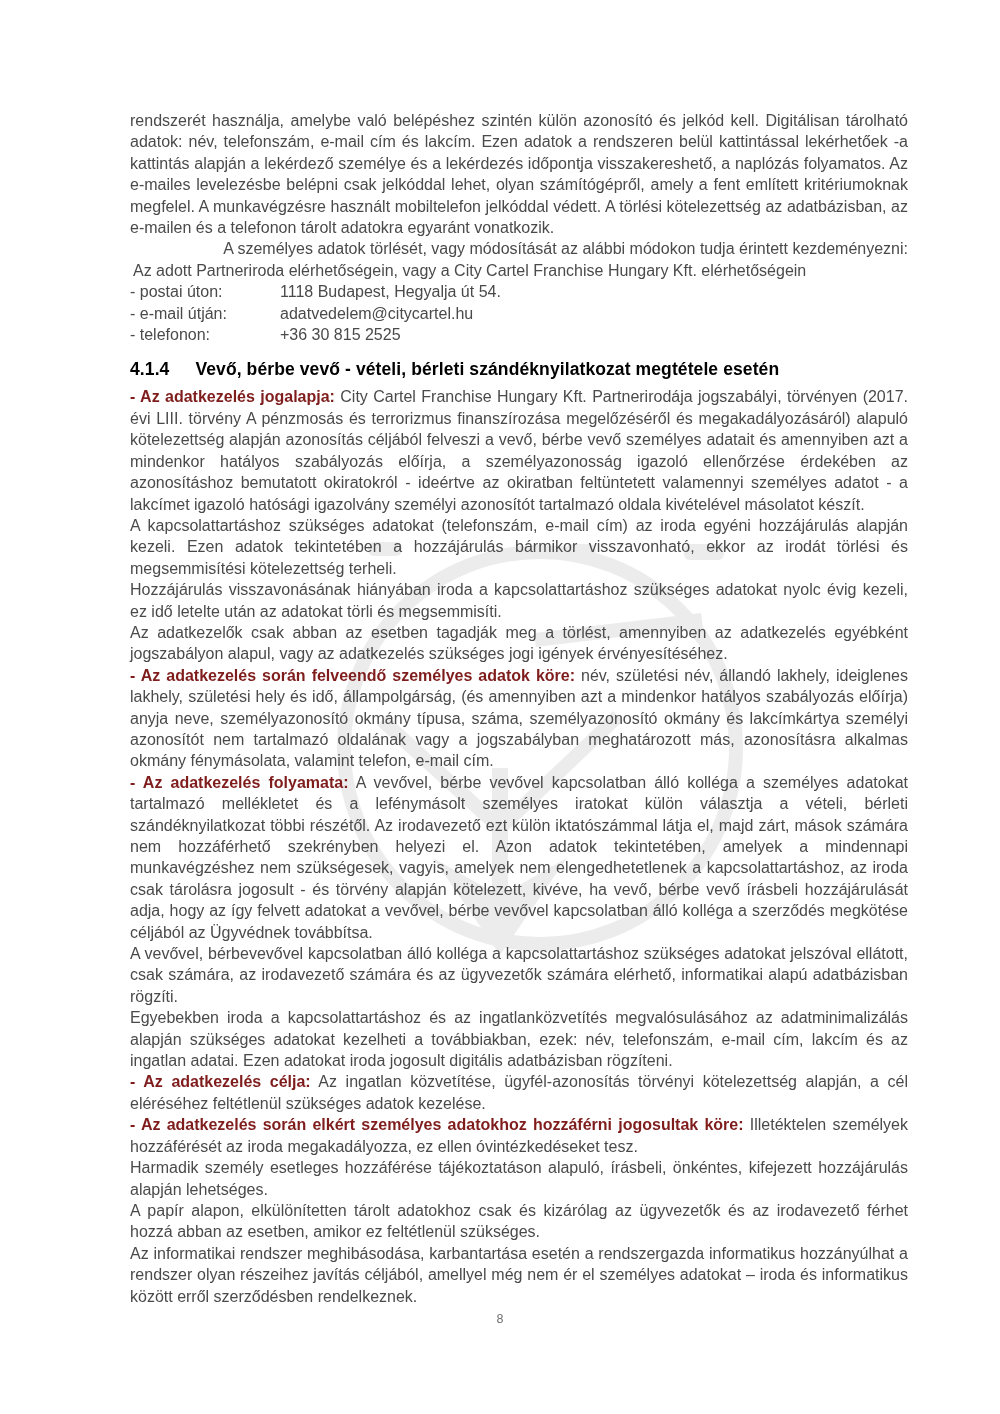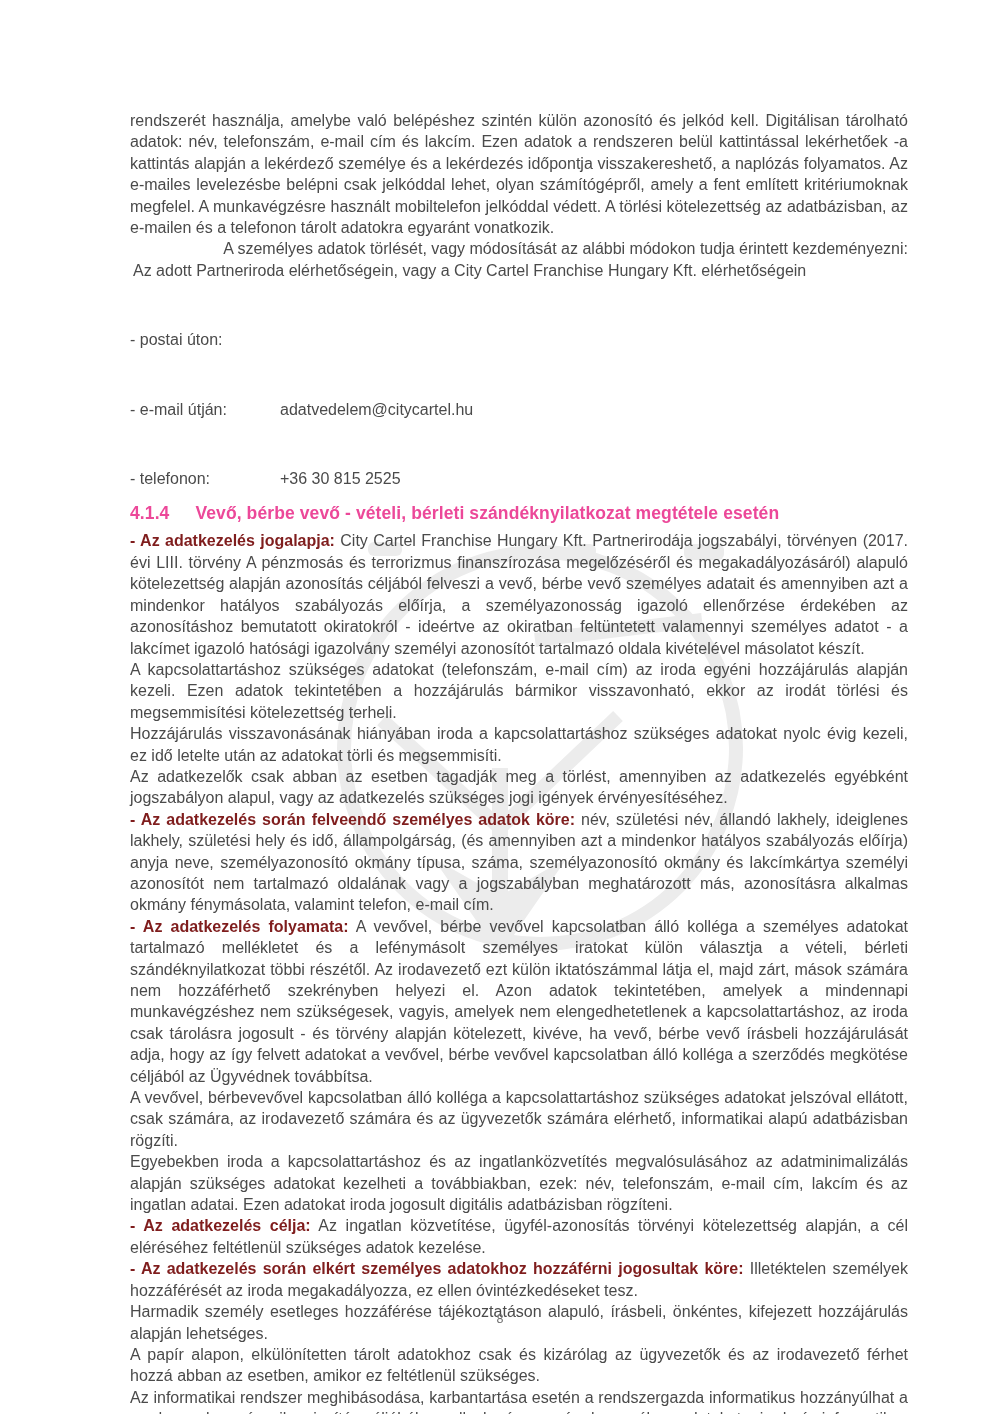--- a/index.html
+++ b/index.html
@@ -9,26 +9,26 @@
   .watermark{position:absolute;left:320px;top:528px;width:440px;height:440px;z-index:0;pointer-events:none;}
 
   .content{position:absolute;left:130px;top:110px;width:778px;z-index:1;
            font-size:16px;line-height:21.4px;color:#4a4a4a;text-align:justify;
            font-weight:400;}
   .content p{margin:0;}
   .content p .lead{font-weight:700;color:#7f1d1d;}
   .indent-sm{padding-left:3px;text-align:left;}
   .no-justify{text-align:right;}
 
-  .contact-row{display:flex;text-align:left;margin-top:48px;}
+  .contact-row{display:flex;text-align:left;}
   .contact-label{width:150px;flex:0 0 150px;}
   .contact-value{flex:1 1 auto;}
 
   .section-heading{margin:13px 0 5px 0;font-size:17.5px;line-height:23px;
-                   font-weight:700;color:#ec4899;text-align:left;letter-spacing:0.1px;}
+                   font-weight:700;color:#000000;text-align:left;letter-spacing:0.1px;}
   .section-heading .sec-num{display:inline-block;margin-right:26px;}
 
   .page-number{position:absolute;top:1312px;left:0;width:100%;text-align:center;
                font-size:12.5px;color:#6f6f6f;z-index:1;}
 </style>
 </head>
 <body>
 
 <div class="page">
 
@@ -51,20 +51,21 @@
   <div class="content">
 
     <p>rendszerét használja, amelybe való belépéshez szintén külön azonosító és jelkód kell. Digitálisan tárolható adatok: név, telefonszám, e-mail cím és lakcím. Ezen adatok a rendszeren belül kattintással lekérhetőek -a kattintás alapján a lekérdező személye és a lekérdezés időpontja visszakereshető, a naplózás folyamatos. Az e-mailes levelezésbe belépni csak jelkóddal lehet, olyan számítógépről, amely a fent említett kritériumoknak megfelel. A munkavégzésre használt mobiltelefon jelkóddal védett. A törlési kötelezettség az adatbázisban, az e-mailen és a telefonon tárolt adatokra egyaránt vonatkozik.</p>
 
     <p class="no-justify">A személyes adatok törlését, vagy módosítását az alábbi módokon tudja érintett kezdeményezni:</p>
 
     <p class="indent-sm">Az adott Partneriroda elérhetőségein, vagy a City Cartel Franchise Hungary Kft. elérhetőségein</p>
 
     <div class="contact-row">
       <span class="contact-label">- postai úton:</span>
+      <span class="contact-value">1118 Budapest, Hegyalja út 54.</span>
     </div>
     <div class="contact-row">
       <span class="contact-label">- e-mail útján:</span>
       <span class="contact-value">adatvedelem@citycartel.hu</span>
     </div>
     <div class="contact-row">
       <span class="contact-label">- telefonon:</span>
       <span class="contact-value">+36 30 815 2525</span>
     </div>
 

